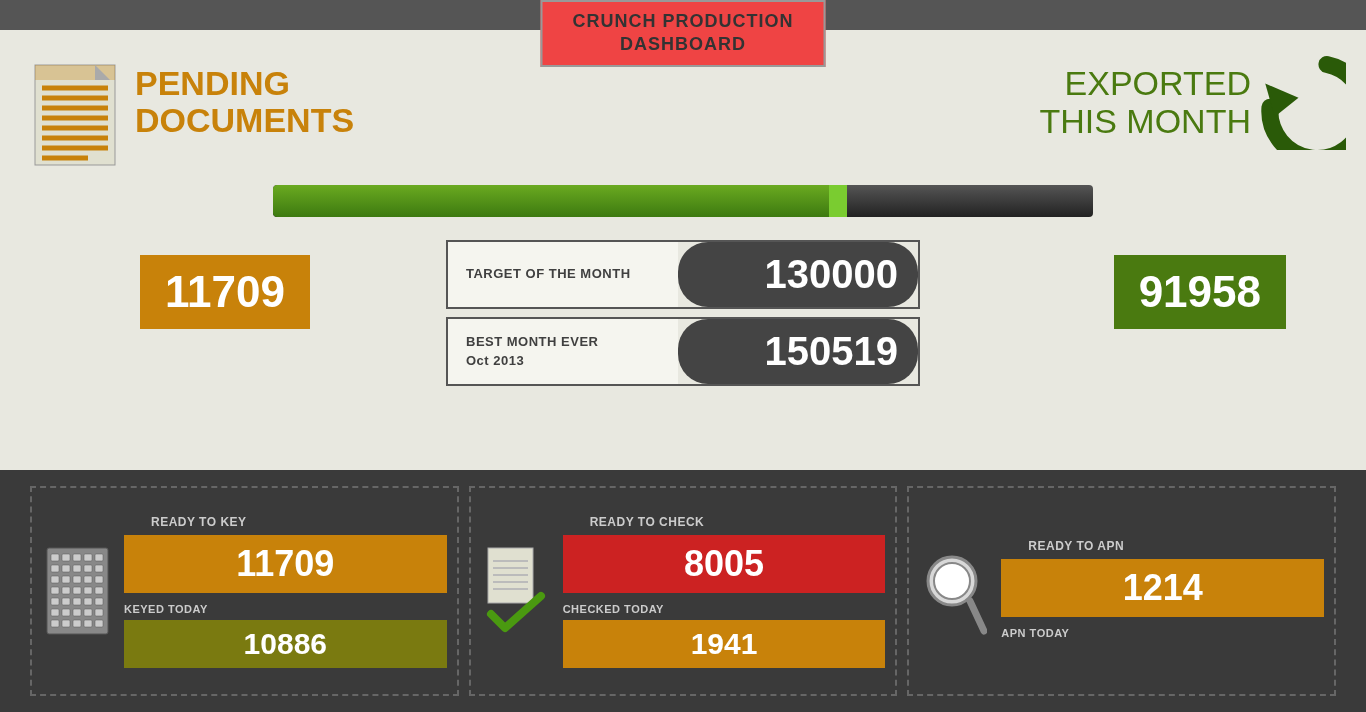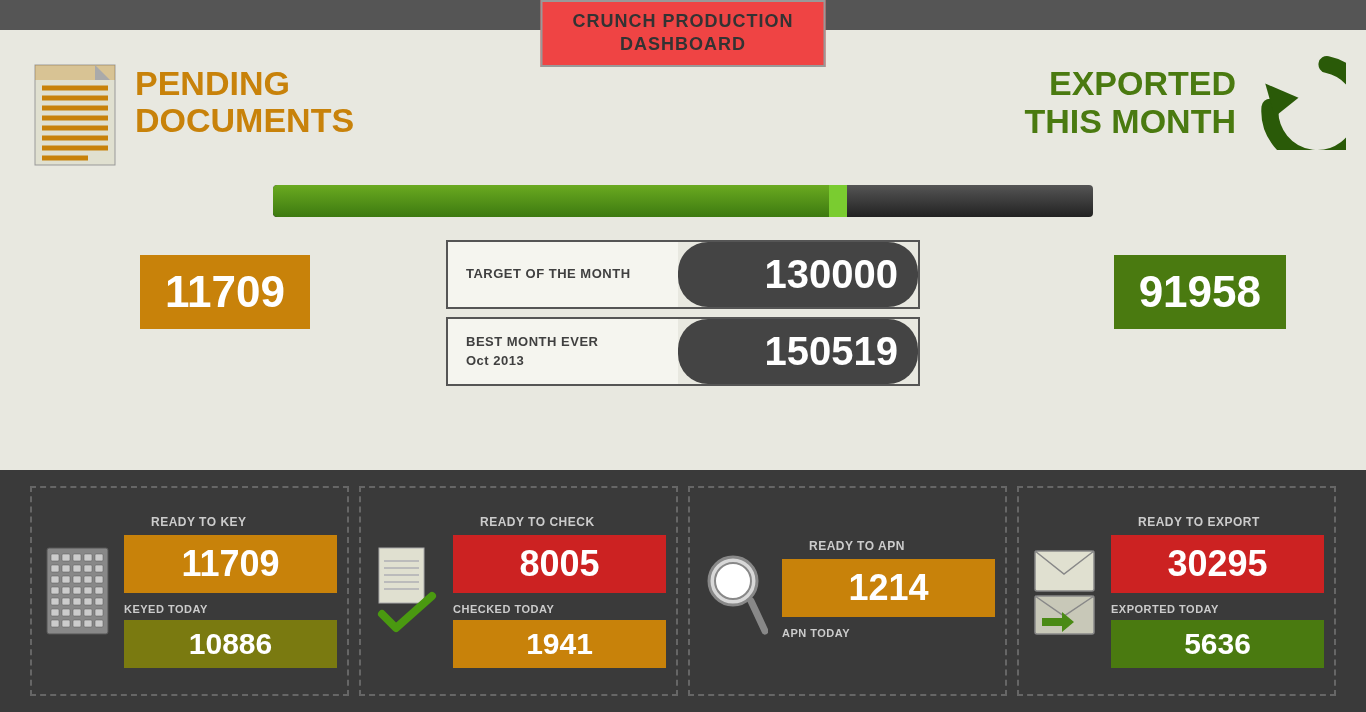--- a/index.html
+++ b/index.html
@@ -309,21 +309,21 @@
           <div class="stat-label-text">Oct 2013</div>
         </div>
       </div>
       <div class="stat-value-box">
         <span class="stat-value">150519</span>
       </div>
     </div>
   </div>
 
   <div style="position:absolute; top:55px; right:20px; display:flex; align-items:center;">
-    <div style="color:#4a7a10; font-size:34px; font-weight:bold; line-height:1.1; text-align:right; margin-right:15px;">
+    <div style="color:#4a7a10; font-size:34px; font-weight:normal; line-height:1.1; text-align:right; ">
       <span>EXPORTED</span><br>
       <span>THIS MONTH</span>
     </div>
 
     <svg width="95" height="95" viewBox="0 0 100 100">
       <path d="M80,10 A50,50 0 1,1 20,55" fill="none" stroke="#2a5a08" stroke-width="18" stroke-linecap="round"></path>
       <polygon points="15,30 25,65 50,45" fill="#2a5a08"></polygon>
     </svg>
   </div>
 
@@ -428,38 +428,14 @@
     </div>
     <div class="card-info">
       <div class="card-label">READY TO APN</div>
       <div class="card-value-box orange">
         <span class="card-value">1214</span>
       </div>
       <div class="card-sub-label">APN TODAY</div>
     </div>
   </div>
 
-  <div class="stat-card">
-    <div class="card-icon">
-      <svg width="65" height="90" viewBox="0 0 65 90">
-
-        <rect x="3" y="5" width="59" height="40" fill="#e0e0d0" stroke="#888" stroke-width="1.5" rx="2"></rect>
-        <polyline points="3,5 32,28 62,5" fill="none" stroke="#888" stroke-width="1.5"></polyline>
-
-        <rect x="3" y="50" width="59" height="38" fill="#c8c8b8" stroke="#888" stroke-width="1.5" rx="2"></rect>
-        <polyline points="3,50 32,70 62,50" fill="none" stroke="#888" stroke-width="1.5"></polyline>
-
-        <polygon points="10,72 30,72 30,66 42,76 30,86 30,80 10,80" fill="#4a8a15"></polygon>
-      </svg>
-    </div>
-    <div class="card-info">
-      <div class="card-label">READY TO EXPORT</div>
-      <div class="card-value-box red">
-        <span class="card-value">30295</span>
-      </div>
-      <div class="card-sub-label">EXPORTED TODAY</div>
-      <div class="card-sub-value-box green-dark">
-        <span class="card-sub-value">5636</span>
-      </div>
-    </div>
-  </div>
 
 </div>
 
 </body></html>

